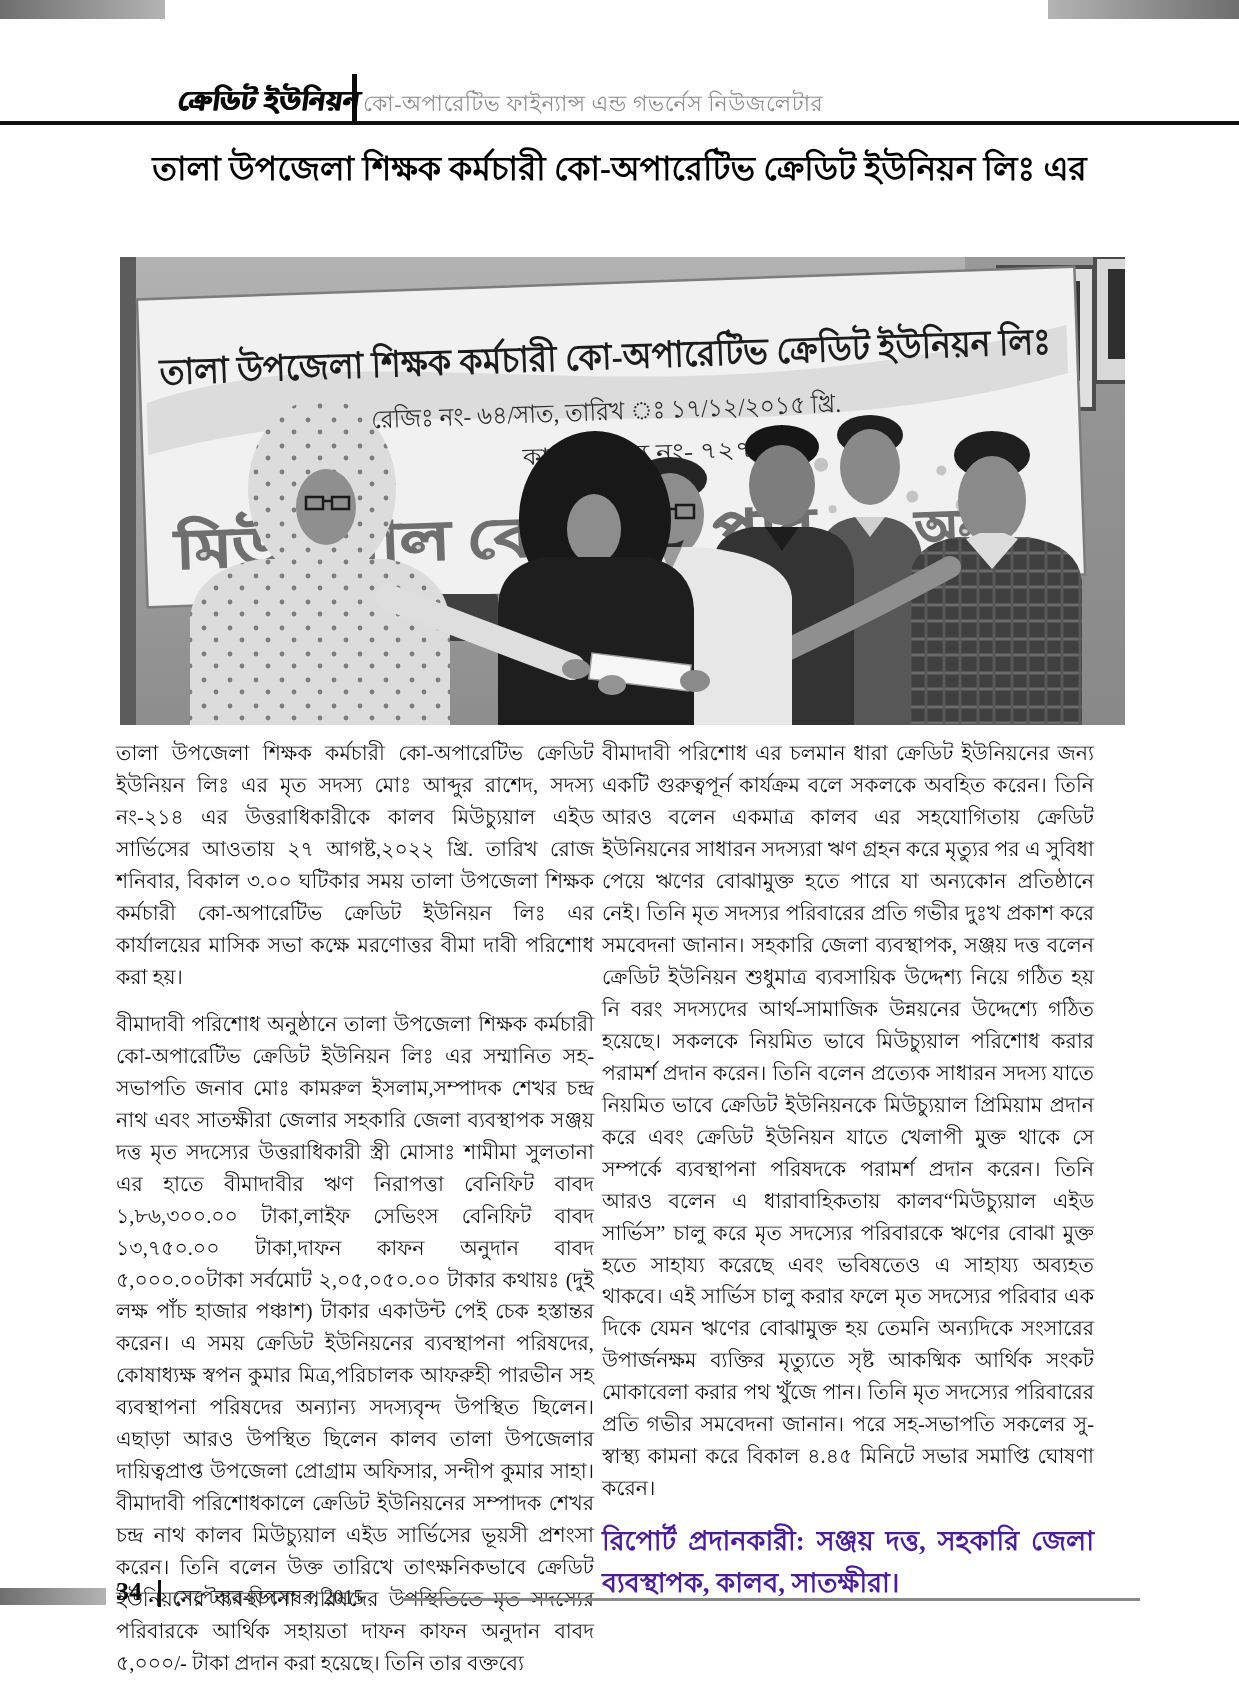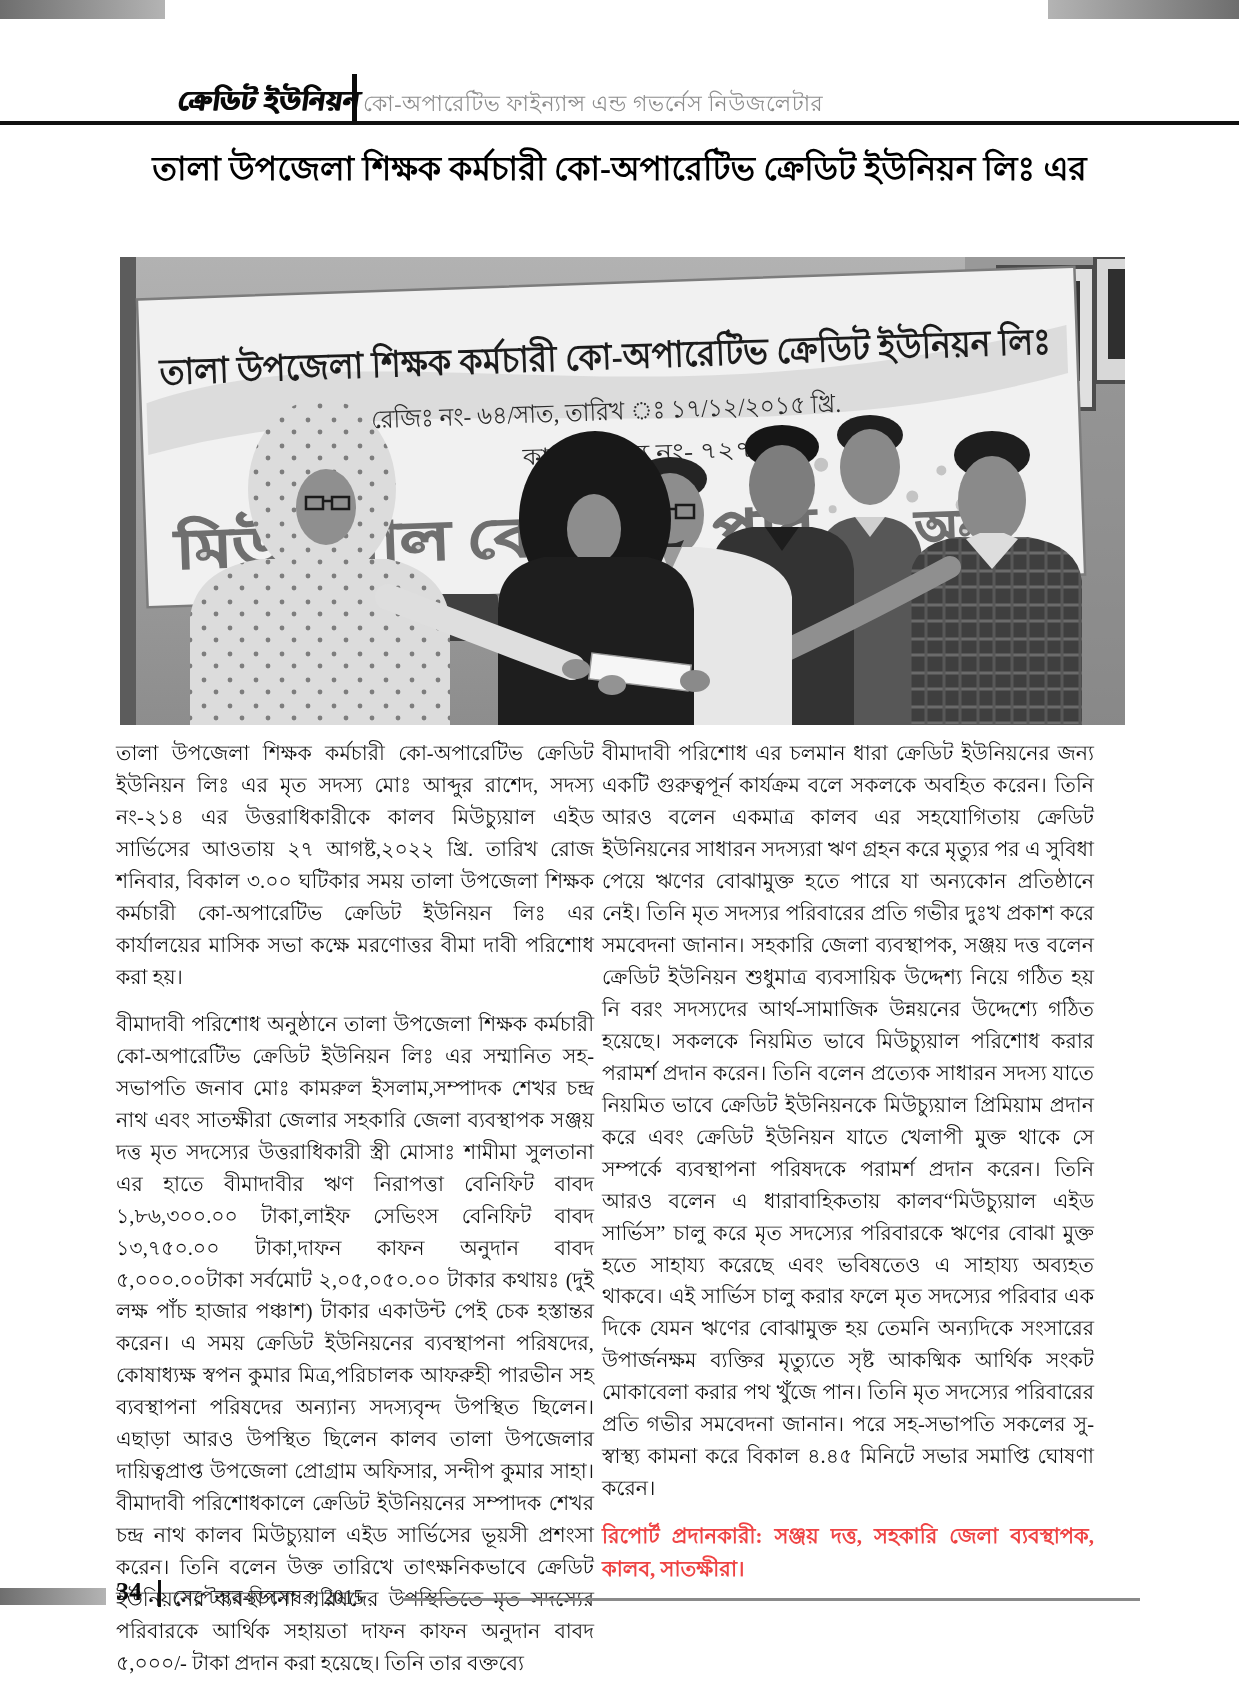--- a/index.html
+++ b/index.html
@@ -30,21 +30,21 @@
   .headline .l1{font-size:33px;line-height:1.45;}
   .headline .l2{font-size:37px;line-height:1.35;}
   
   .photo{position:absolute;left:120px;top:257px;width:1005px;height:468px;background:#9a9a9a;overflow:hidden;}
   .photo svg{display:block;}
   
   .col{position:absolute;top:738px;font-size:20.5px;line-height:1.56;text-align:justify;color:#141414;}
   .col.left{left:108px;width:486px;}
   .col.right{left:594px;width:500px;}
   .col p{margin:0 0 15px 8px;}
-  .report{font-weight:bold;color:#ef4444;font-size:21px;margin-top:4px;}
+  .report{font-weight:bold;color:#4c1d95;font-size:27px;margin-top:4px;}
   
   .foot-bar{position:absolute;left:0;top:1588px;width:106px;height:17px;background:linear-gradient(to right,#6e6e6e,#b4b4b4);}
   .foot-page{position:absolute;left:116px;top:1577px;font-size:26px;font-weight:bold;color:#0a0a0a;}
   .foot-sep{position:absolute;left:158px;top:1580px;width:3px;height:27px;background:#111;}
   .foot-issue{position:absolute;left:172px;top:1582px;font-size:20px;color:#222;}
   .foot-rule{position:absolute;left:402px;top:1598px;width:738px;height:3px;background:#8a8a8a;}
   
   text{font-family:"Liberation Serif","DejaVu Serif",serif;}
 </style>
 </head>

